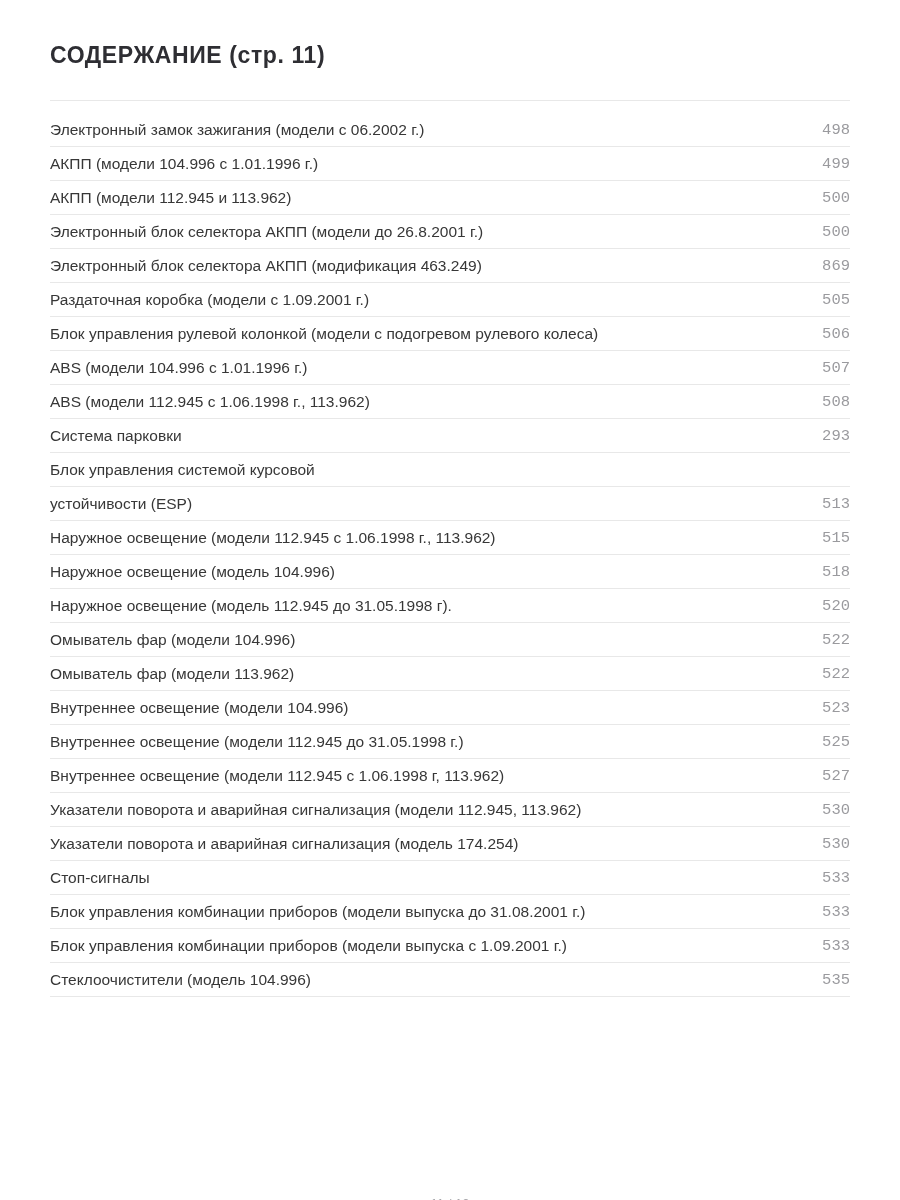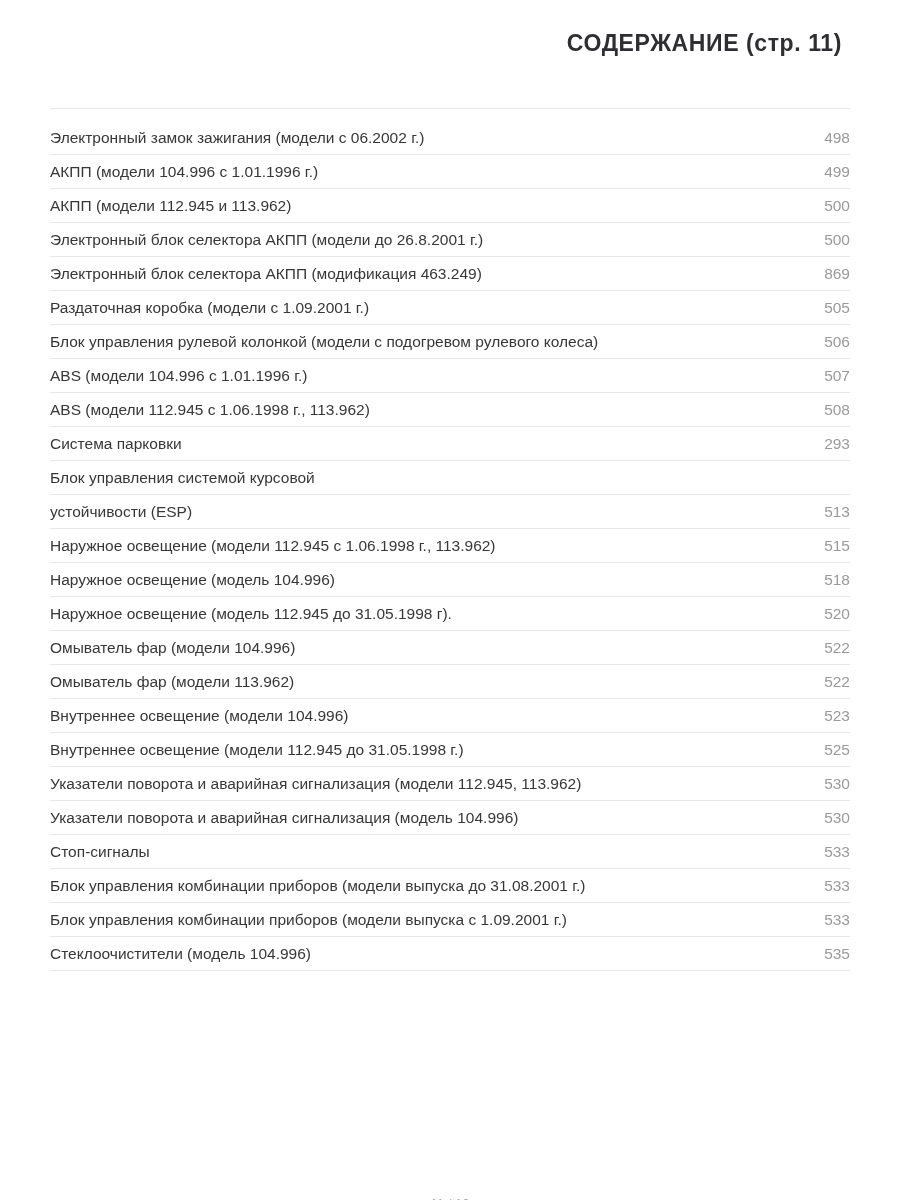--- a/index.html
+++ b/index.html
@@ -20,24 +20,24 @@
     width: 900px;
     height: 1200px;
     font-family: "Liberation Sans", sans-serif;
     position: relative;
     overflow: hidden;
   }
   .page {
     padding: 0 50px;
   }
   .page-title {
-    margin: 8px;
-    padding-top: 20px;
+    margin: 0;
+    padding-top: 40px;
     height: 70px;
-    text-align: right;
+    text-align: left;
     font-size: 23px;
     line-height: 30px;
     font-weight: 700;
     letter-spacing: 0.6px;
     color: var(--title-color);
   }
   .title-divider {
     border: none;
     border-top: 1px solid var(--divider-color);
     margin: 30px 0 0 0;
@@ -57,20 +57,21 @@
     color: var(--entry-color);
     white-space: nowrap;
     overflow: hidden;
   }
   .toc-page {
     font-size: 15.5px;
     color: var(--page-color);
     margin-left: 16px;
     flex-shrink: 0;
     text-align: right;
+    font-family: Liberation Mono, monospace;
   }
   .page-footer {
     position: absolute;
     left: 0;
     right: 0;
     top: 1196px;
     text-align: center;
     font-size: 13px;
     color: var(--footer-color);
   }
@@ -152,25 +153,29 @@
       </div>
       <div class="toc-row">
         <span class="toc-label">Внутреннее освещение (модели 104.996)</span>
         <span class="toc-page">523</span>
       </div>
       <div class="toc-row">
         <span class="toc-label">Внутреннее освещение (модели 112.945 до 31.05.1998 г.)</span>
         <span class="toc-page">525</span>
       </div>
       <div class="toc-row">
+        <span class="toc-label">Внутреннее освещение (модели 112.945 с 1.06.1998 г,  113.962)</span>
+        <span class="toc-page">527</span>
+      </div>
+      <div class="toc-row">
         <span class="toc-label">Указатели поворота и аварийная сигнализация (модели 112.945, 113.962)</span>
         <span class="toc-page">530</span>
       </div>
       <div class="toc-row">
-        <span class="toc-label">Указатели поворота и аварийная сигнализация (модель 104.996)</span>
+        <span class="toc-label">Указатели поворота и аварийная сигнализация (модель 174.254)</span>
         <span class="toc-page">530</span>
       </div>
       <div class="toc-row">
         <span class="toc-label">Стоп-сигналы</span>
         <span class="toc-page">533</span>
       </div>
       <div class="toc-row">
         <span class="toc-label">Блок управления комбинации приборов (модели выпуска до 31.08.2001 г.)</span>
         <span class="toc-page">533</span>
       </div>

